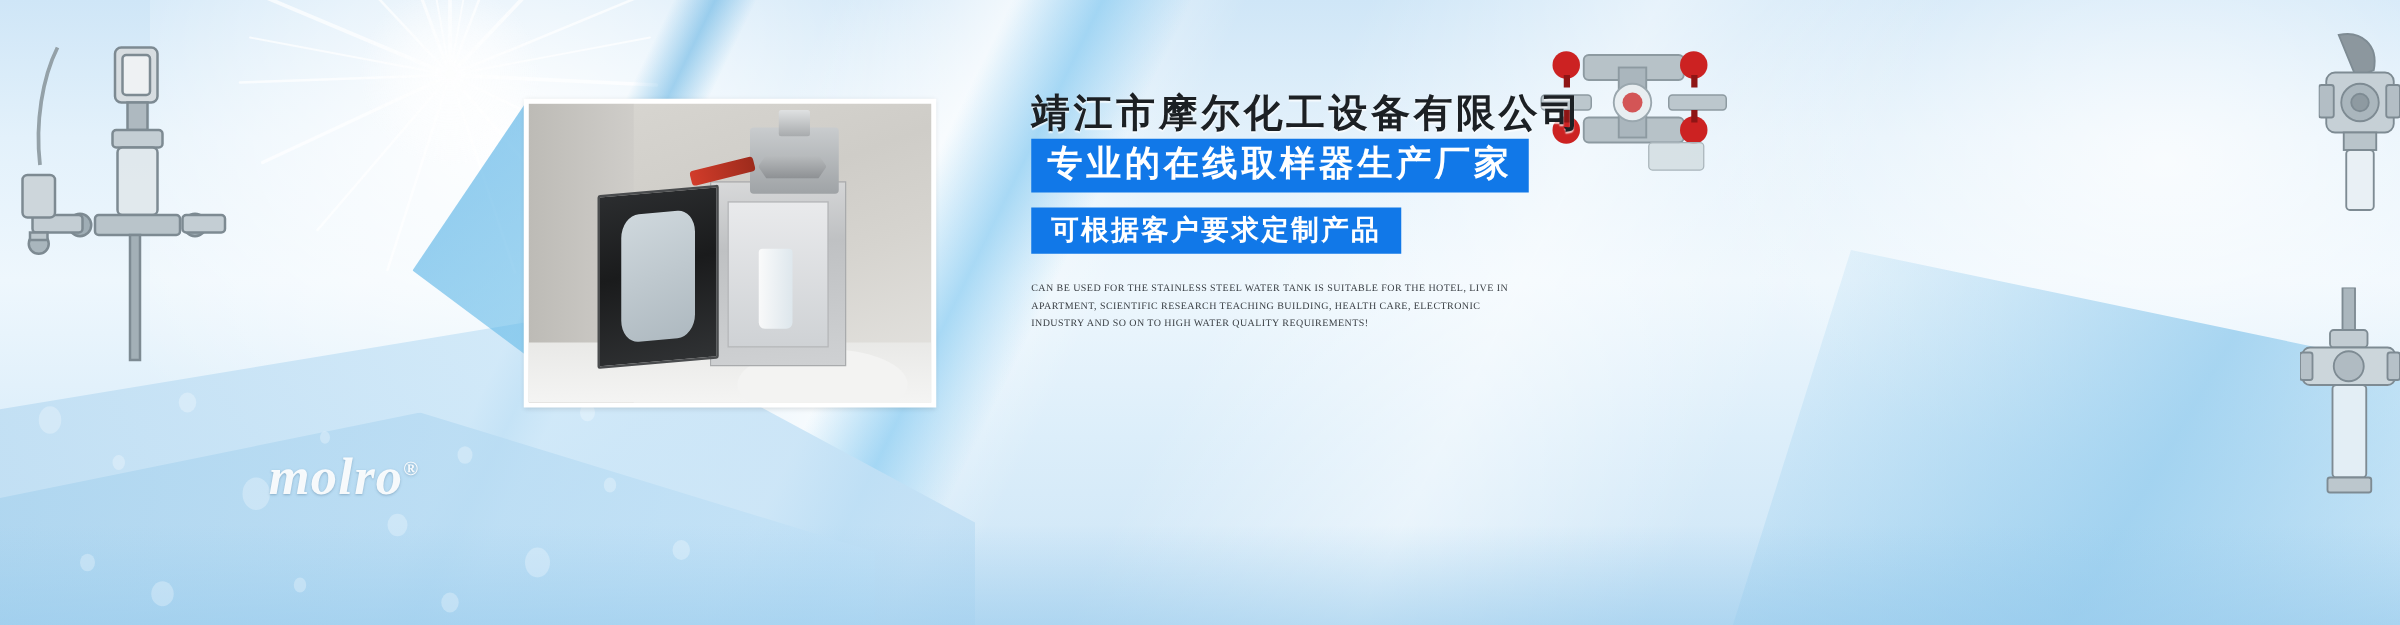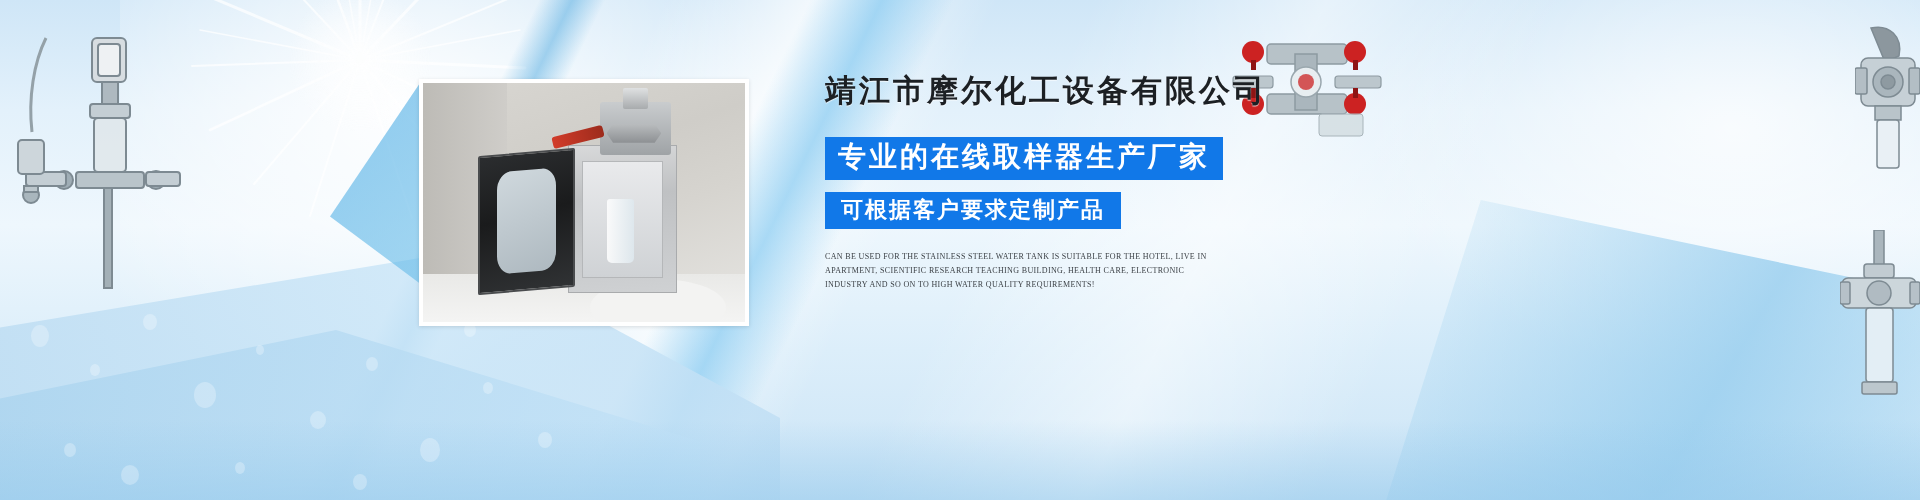--- a/index.html
+++ b/index.html
@@ -154,21 +154,21 @@
   
   .text-col { position:absolute; left:825px; top:72px; width:640px; }
   .company-title {
     font-family:"Liberation Serif", serif;
     font-size:31px; font-weight:700; color:#1c2024;
     letter-spacing:3px; line-height:1.25;
     text-shadow:0 1px 1px rgba(255,255,255,.75);
     white-space:nowrap;
   }
   .tagline-bar {
-    display:inline-block; margin-top:26px;
+    display:inline-block; margin-top:0;
     background:#1178e8; color:#fff;
     font-size:28px; font-weight:700; letter-spacing:3px;
     padding:5px 13px 7px 13px; line-height:1.1;
     white-space:nowrap;
   }
   .desc-line {
     margin-top:12px; font-size:22px; color:#15191d; letter-spacing:.5px;
     white-space:nowrap; text-shadow:0 1px 1px rgba(255,255,255,.7);
   }
   .cta-bar {
@@ -369,14 +369,17 @@
     <div class="company-title">靖江市摩尔化工设备有限公司</div>
 
     <div><span class="tagline-bar">专业的在线取样器生产厂家</span></div>
 
 
     <div><span class="cta-bar">可根据客户要求定制产品</span></div>
 
     <div class="eng-text">CAN BE USED FOR THE STAINLESS STEEL WATER TANK IS SUITABLE FOR THE HOTEL, LIVE IN APARTMENT, SCIENTIFIC RESEARCH TEACHING BUILDING, HEALTH CARE, ELECTRONIC INDUSTRY AND SO ON TO HIGH WATER QUALITY REQUIREMENTS!</div>
   </div>
 
+  <div class="watermark">
+    <span>molro</span><sup>®</sup>
+  </div>
 
 </div>
 
 </body></html>

